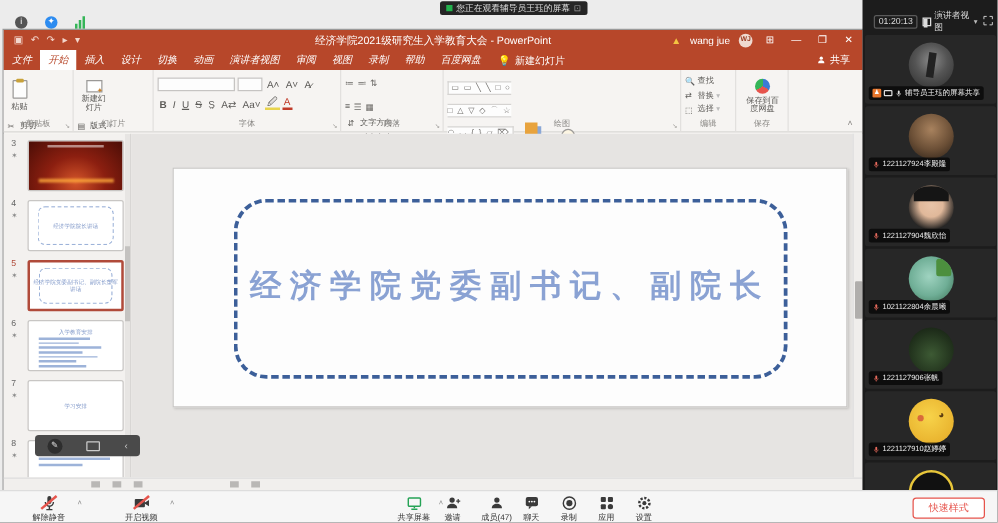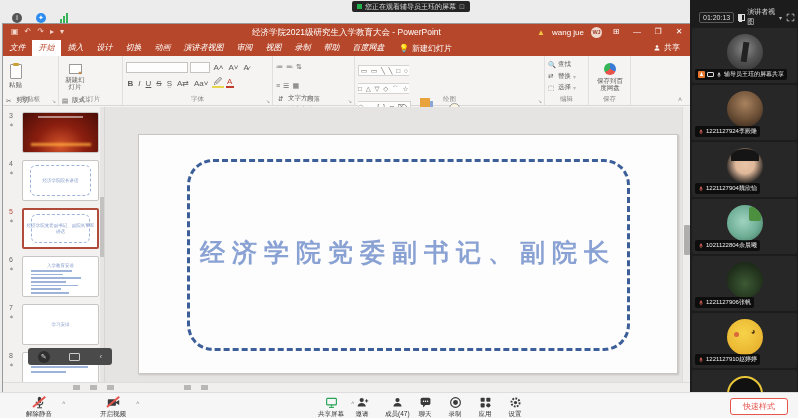--- a/index.html
+++ b/index.html
@@ -84,21 +84,21 @@
   .thumb-img { position:absolute; inset:0; background:radial-gradient(ellipse at 50% 85%, #d4552a 0%, #8c1f10 45%, #4a0d06 100%); }
   .thumb-img:before { content:""; position:absolute; left:10%; right:10%; bottom:6px; height:3px; background:rgba(255,170,60,.8); filter:blur(1px); }
   .thumb-img:after { content:""; position:absolute; left:20%; right:20%; top:3px; height:2px; background:rgba(255,255,255,.5); }
   .skel { position:absolute; left:8px; right:8px; }
   .skel i { display:block; height:1.5px; background:#9db3d9; margin-bottom:2.2px; }
   .pane-scroll { position:absolute; right:0; top:0; width:4px; height:100%; background:#e7e5e3; }
   .pane-scroll i { position:absolute; top:90px; left:0; width:4px; height:60px; background:#c4c2c0; }
 
   
   .canvas { position:absolute; left:102px; top:83px; width:585px; height:275px; background:#e6e4e2; }
-  .slide { position:absolute; left:33px; top:27px; width:540px; height:240px; background:#fdfdfd; border:1px solid #c8c6c4;
+  .slide { position:absolute; left:33px; top:27px; width:540px; height:192px; background:#fdfdfd; border:1px solid #c8c6c4;
     box-shadow:1px 1px 2px rgba(0,0,0,.15); }
   .slide-border { position:absolute; left:48px; right:47px; top:24px; bottom:22px; border:3px dashed #3c5f99; border-radius:26px; }
   .slide-title { position:absolute; left:0; right:0; top:50%; transform:translateY(-54%); text-align:center;
     font-family:"DejaVu Serif","Liberation Serif",serif; font-weight:600; color:#8aa2d3; font-size:25px; line-height:33px; letter-spacing:7px; }
   .canvas-scroll { position:absolute; right:0; top:0; width:8px; height:100%; background:#f0eeec; border-left:1px solid #ddd; }
   .canvas-scroll i { position:absolute; left:1px; top:118px; width:6px; height:30px; background:#b0aeac; border-radius:1px; }
 
   .ppt-status { position:absolute; left:0; top:358px; width:100%; height:10px; background:#f1efed; border-top:1px solid #ddd;
     display:flex; align-items:center; gap:10px; padding-left:70px; }
   .ppt-status span { width:7px; height:5px; background:#b9b7b5; display:inline-block; }

